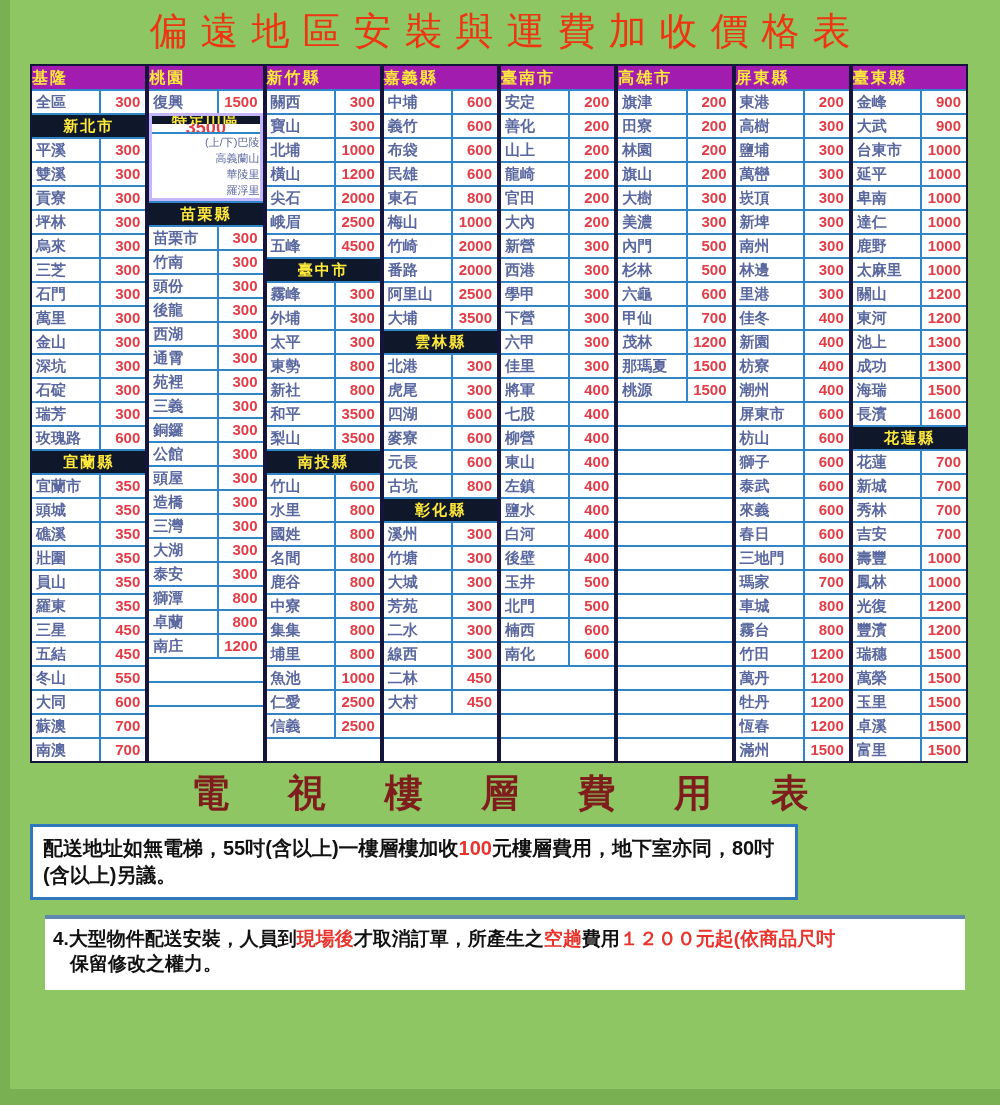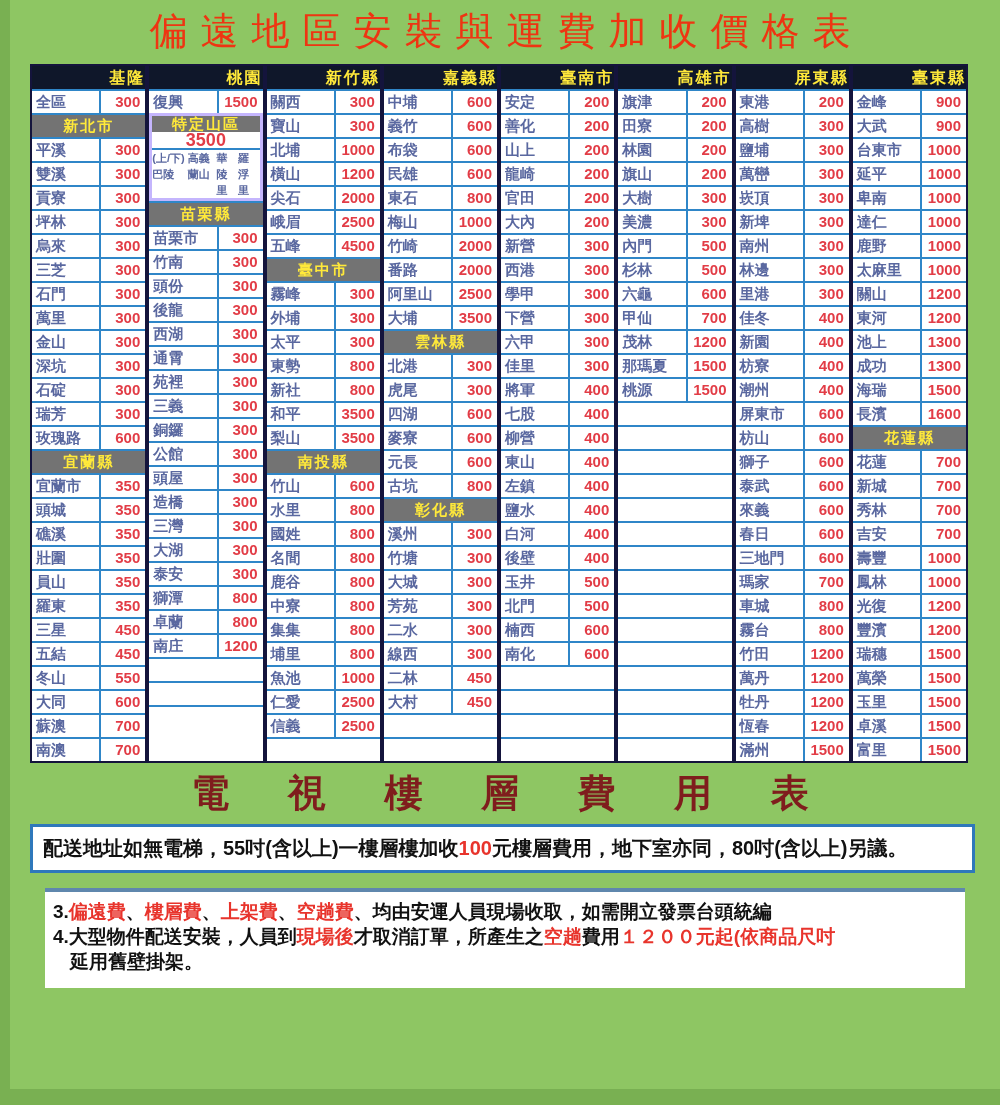--- a/index.html
+++ b/index.html
@@ -32,25 +32,25 @@
   }
   .county-col {
     flex: 1;
     border: 2px solid #14143c;
     background: #ffffff;
     display: flex;
     flex-direction: column;
   }
   .col-header {
     height: 23px;
-    background: #0f172a;
+    background: #a21caf;
     color: #ffe93a;
     font-size: 16px;
     font-weight: bold;
-    text-align: right;
+    text-align: left;
     line-height: 23px;
     letter-spacing: 2px;
   }
   .cell {
     height: 24px;
     display: flex;
     align-items: stretch;
     border-top: 2px solid #2f86c8;
     background: #ffffff;
     overflow: hidden;
@@ -68,21 +68,21 @@
   .cell .price {
     width: 44px;
     color: #e23c46;
     font-size: 15px;
     font-weight: bold;
     text-align: right;
     padding-right: 5px;
     line-height: 22px;
   }
   .cell.sub {
-    background: #737373;
+    background: #0f172a;
     color: #ffe93a;
     font-size: 15px;
     font-weight: bold;
     justify-content: center;
     align-items: center;
     letter-spacing: 2px;
   }
   .cell.empty { background:#ffffff; }
 
   .special-group {
@@ -98,44 +98,44 @@
     align-items: center;
     color: #e23c46;
     font-size: 18px;
     font-weight: bold;
     border-top: none;
   }
   .lines-cell {
     flex: 1;
     border-top: 2px solid #2f86c8;
     display: flex;
-    flex-direction: row;
+    flex-direction: column;
     justify-content: center;
-    align-items: flex-start;
+    align-items: flex-end;
     color: #5a68a0;
     font-size: 11px;
-    font-weight: bold;
+    font-weight: normal;
     line-height: 16px;
     background: #fff;
   }
 
   
   .floor-title {
     margin-top: 5px;
     text-align: center;
     color: #7f1d1d;
     font-size: 38px;
     font-weight: bold;
     letter-spacing: 24px;
     text-indent: 24px;
     white-space: nowrap;
   }
   .floor-box {
     margin: 5px 25px 0 30px;
-    width: 945px;
+    width: 768px;
     background: #ffffff;
     border: 3px solid #2e78bb;
     padding: 8px 10px;
     font-size: 20px;
     font-weight: bold;
     color: #111111;
   }
   .floor-box .red, .notes-box .red { color: #e8342c; }
 
   
@@ -973,16 +973,15 @@
         <div class="price">1500</div>
       </div>
     </div>
   </div>
 
 <h2 class="floor-title">電 視 樓 層 費 用 表</h2>
 
 <div class="floor-box"><span>配送地址如無電梯，55吋(含以上)一樓層樓加收</span><span class="red">100</span><span>元樓層費用，地下室亦同，80吋(含以上)另議。</span></div>
 
 <div class="notes-box">
-    <div class="note-line"><span>3.</span><span class="red">偏遠費</span><span>、</span><span class="red">樓層費</span><span>、</span><span class="red">上架費</span><span>、</span><span class="red">空趟費</span><span>、均由安運人員現場收取，如需開立發票台頭統編</span></div>
     <div class="note-line"><span>4.大型物件配送安裝，人員到</span><span class="red">現場後</span><span>才取消訂單，所產生之</span><span class="red">空趟</span><span>費用</span><span class="red">１２００元起(依商品尺吋</span></div>
-    <div class="note-line indent"><span>延用舊壁掛架。</span></div>
+    <div class="note-line indent"><span>保留修改之權力。</span></div>
   </div>
 
 </body></html>

